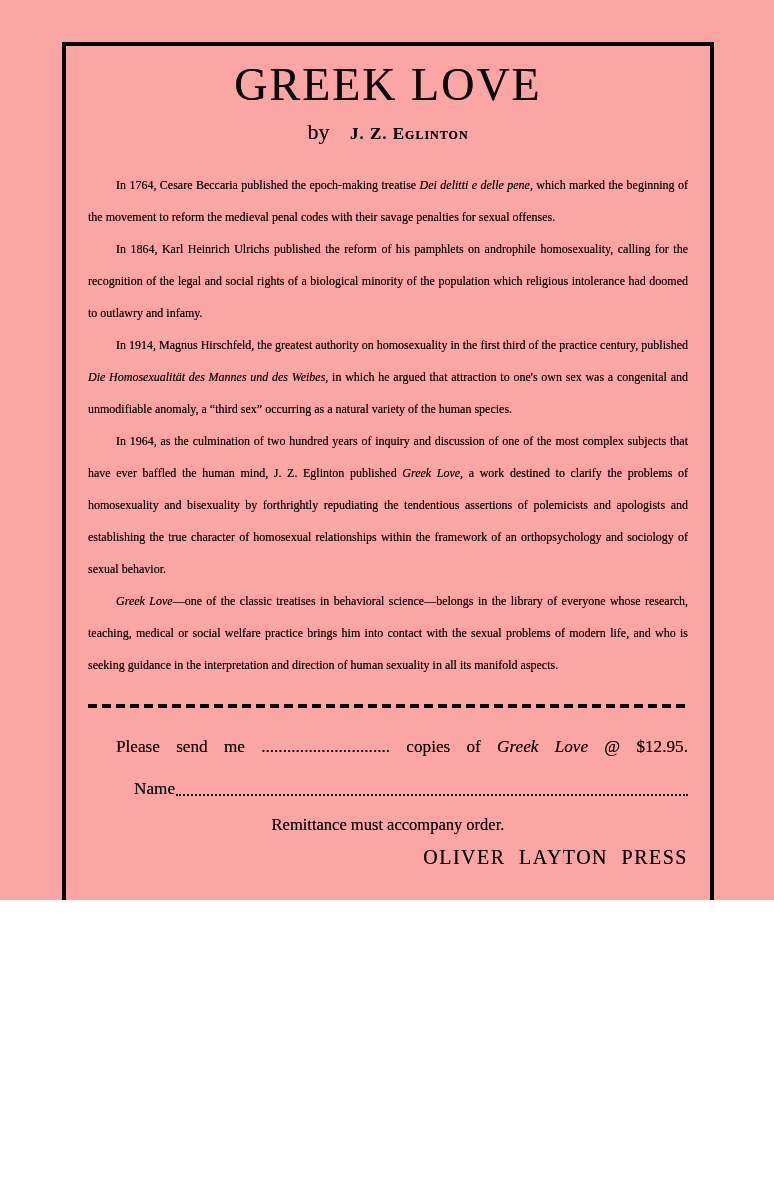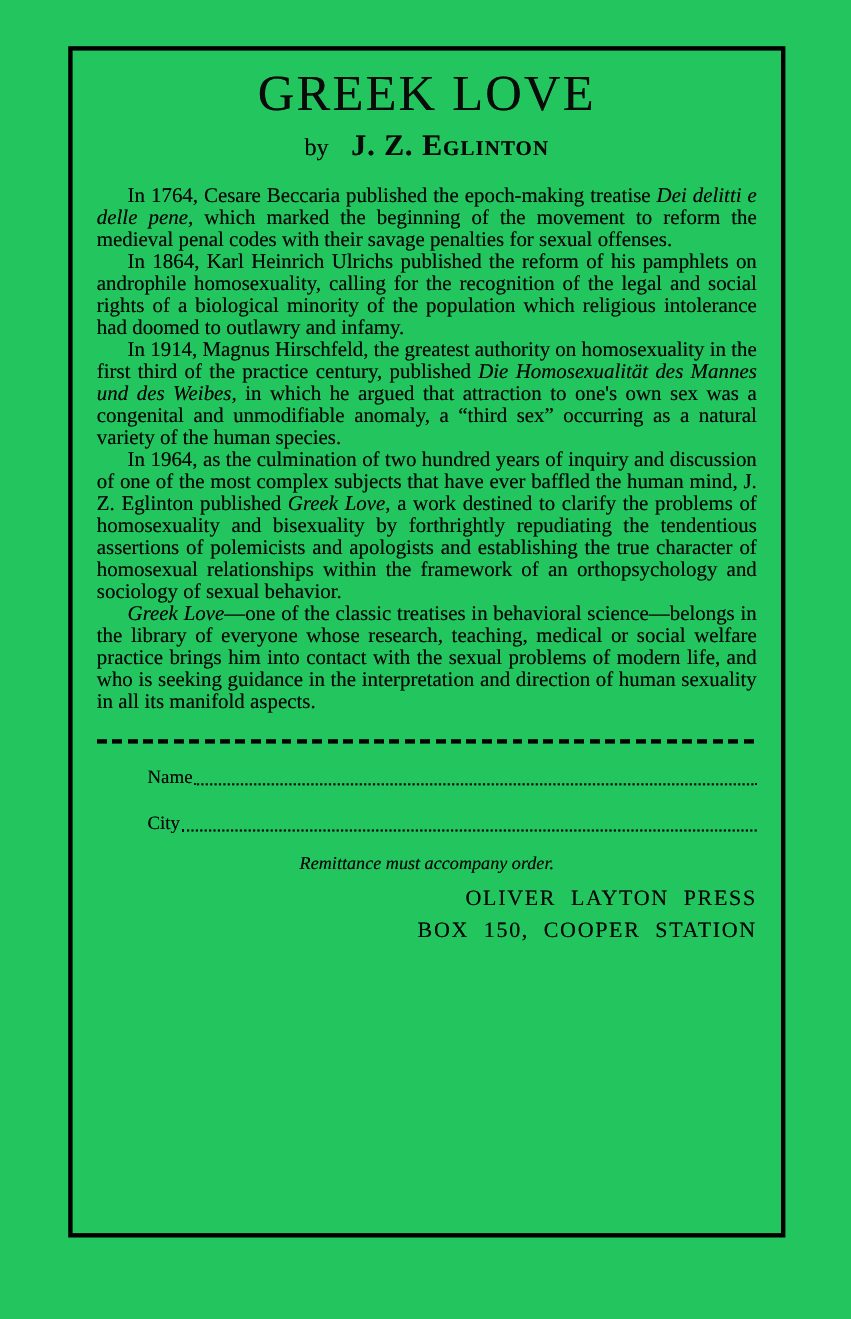--- a/index.html
+++ b/index.html
@@ -10,22 +10,22 @@
   body {
     width: 774px;
     height: 1199px;
     font-family: "Liberation Serif", serif;
     color: #0a0a0a;
     text-shadow: 0 0 0.5px rgba(0,0,0,0.65);
   }
   .page {
     position: relative;
     width: 774px;
-    height: 1199px;
-    background: #22c55e;
+    height: 900px;
+    background: #fca5a5;
     overflow: hidden;
   }
   .frame {
     position: absolute;
     left: 62px;
     top: 42px;
     width: 652px;
     height: 1083px;
     box-sizing: border-box;
     border: 4px solid #000;
@@ -41,28 +41,28 @@
   }
   .byline {
     text-align: center;
     margin-top: 7px;
     font-size: 22px;
     line-height: 28px;
   }
   .byline .author {
     font-variant: small-caps;
     font-weight: 700;
-    font-size: 27px;
+    font-size: 17px;
     letter-spacing: 1px;
     margin-left: 15px;
   }
   .body-copy {
     margin-top: 21px;
-    font-size: 19px;
-    line-height: 20px;
+    font-size: 12px;
+    line-height: 32px;
     text-align: justify;
   }
   .body-copy p {
     margin: 0;
     text-indent: 28px;
   }
   .it { font-style: italic; }
   .cut-line {
     margin-top: 23px;
     height: 4px;
@@ -88,21 +88,20 @@
   .field .leader {
     flex: 1;
     align-self: flex-end;
     margin: 0 0 4px 1px;
     border-bottom: 2px dotted #0a0a0a;
   }
   .remittance {
     margin: 15px 0 0 0;
     text-align: center;
     font-size: 16.5px;
-    font-style: italic;
   }
   .publisher {
     margin-top: 11px;
     text-align: right;
   }
   .publisher p {
     margin: 0 0 7px 0;
     font-size: 20px;
     letter-spacing: 1.5px;
     word-spacing: 7px;
@@ -126,32 +125,28 @@
       <p><span>In 1764, Cesare Beccaria published the epoch-making treatise </span><span class="it">Dei delitti e delle pene,</span><span> which marked the beginning of the movement to reform the medieval penal codes with their savage penalties for sexual offenses.</span></p>
       <p><span>In 1864, Karl Heinrich Ulrichs published the reform of his pamphlets on androphile homosexuality, calling for the recognition of the legal and social rights of a biological minority of the population which religious intolerance had doomed to outlawry and infamy.</span></p>
       <p><span>In 1914, Magnus Hirschfeld, the greatest authority on homosexuality in the first third of the practice century, published </span><span class="it">Die Homosexualität des Mannes und des Weibes,</span><span> in which he argued that attraction to one's own sex was a congenital and unmodifiable anomaly, a “third sex” occurring as a natural variety of the human species.</span></p>
       <p><span>In 1964, as the culmination of two hundred years of inquiry and discussion of one of the most complex subjects that have ever baffled the human mind, J. Z. Eglinton published </span><span class="it">Greek Love,</span><span> a work destined to clarify the problems of homosexuality and bisexuality by forthrightly repudiating the tendentious assertions of polemicists and apologists and establishing the true character of homosexual relationships within the framework of an orthopsychology and sociology of sexual behavior.</span></p>
       <p><span class="it">Greek Love</span><span>—one of the classic treatises in behavioral science—belongs in the library of everyone whose research, teaching, medical or social welfare practice brings him into contact with the sexual problems of modern life, and who is seeking guidance in the interpretation and direction of human sexuality in all its manifold aspects.</span></p>
     </div>
 
     <div class="cut-line"></div>
 
     <div class="order">
+      <p class="form-line first"><span>Please send me </span><span>..............................</span><span> copies of </span><span class="it">Greek Love</span><span> @ $12.95.</span></p>
 
       <div class="field">
         <span>Name</span>
-        <span class="leader"></span>
-      </div>
-      <div class="field">
-        <span>City</span>
         <span class="leader"></span>
       </div>
 
       <p class="remittance">Remittance must accompany order.</p>
 
       <div class="publisher">
         <p>OLIVER LAYTON PRESS</p>
-        <p>BOX 150, COOPER STATION</p>
       </div>
     </div>
 
   </div>
 </div>
 
 </body></html>

